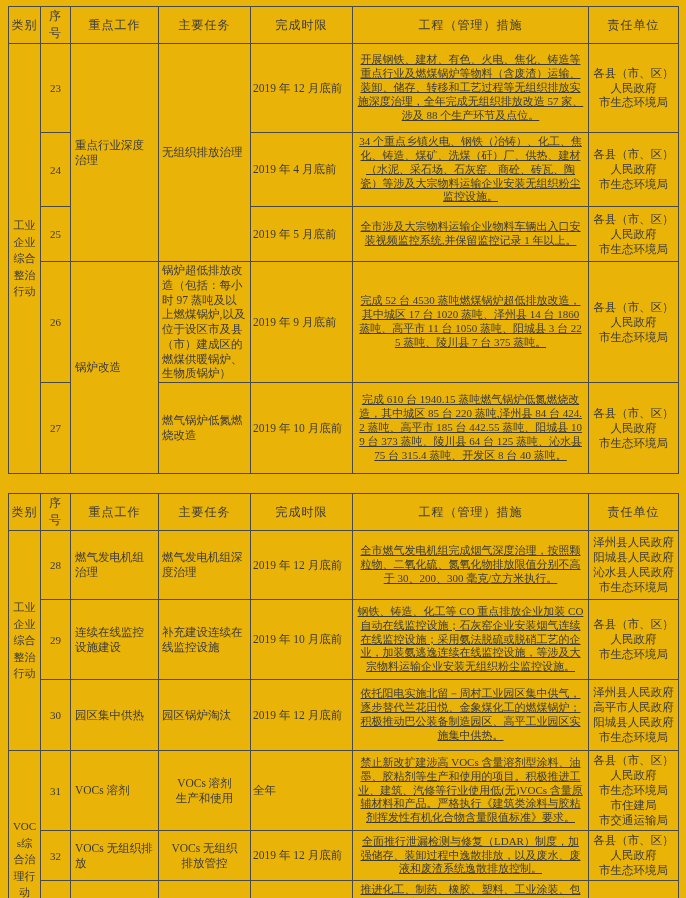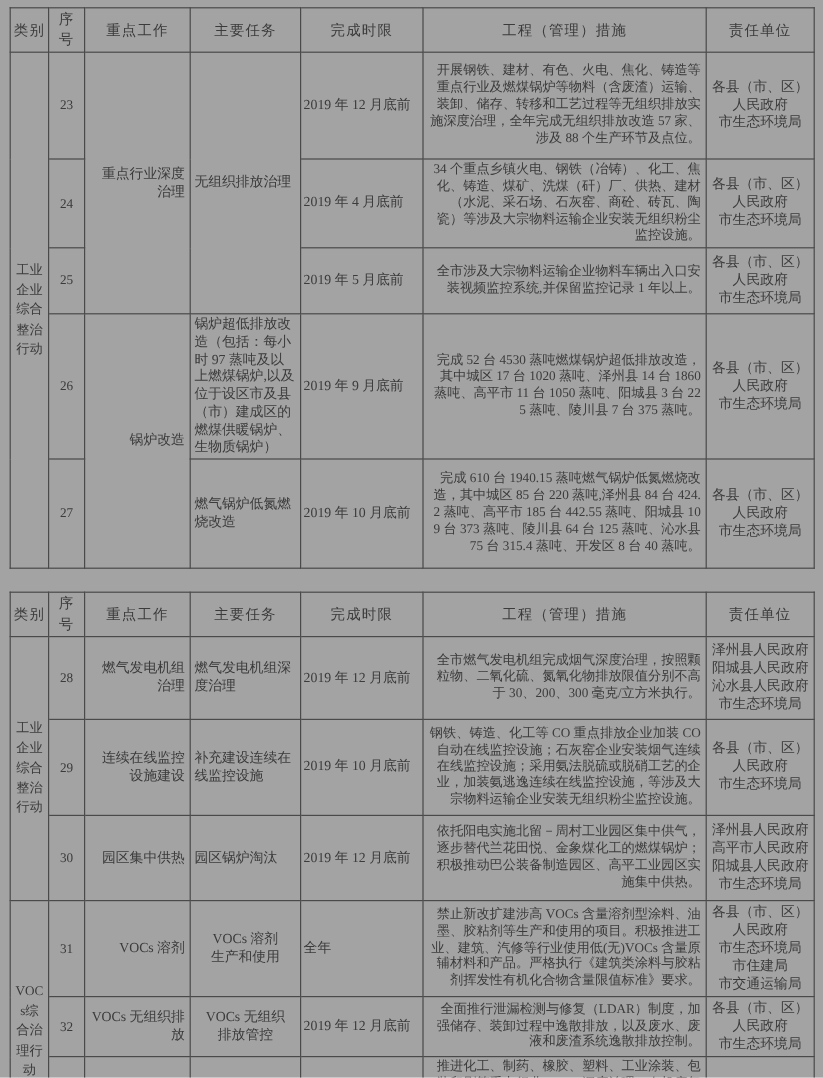--- a/index.html
+++ b/index.html
@@ -6,21 +6,21 @@
     margin: 0;
     background: #fdfdfc;
     font-family: "Liberation Serif", "DejaVu Serif", serif;
     color: #3b3b3b;
   }
   .page {
     width: 686px;
     height: 898px;
     box-sizing: border-box;
     padding: 6px 8px 0 8px;
-    background: #a3a3a3;
+    background: #eab308;
   }
   table {
     border-collapse: collapse;
     table-layout: fixed;
     width: 670px;
   }
   col.c-cat      { width: 32px; }
   col.c-no       { width: 30px; }
   col.c-work     { width: 88px; }
   col.c-task     { width: 92px; }
@@ -43,30 +43,31 @@
   }
   td { font-size: 11.5px; line-height: 1.28; }
   .cat {
     text-align: center;
     font-size: 11px;
     line-height: 1.5;
     padding: 1px 3px;
     word-break: break-all;
   }
   .num      { text-align: center; font-size: 11px; }
-  .work     { text-align: right; word-break: break-all; padding: 1px 4px; }
+  .work     { text-align: left; word-break: break-all; padding: 1px 4px; }
   .task     { text-align: left; word-break: break-all; padding: 1px 3px; }
   .task-long{ text-align: left; }
   .deadline { text-align: left; white-space: nowrap; font-size: 11.5px; }
   .measure  {
-    text-align: right;
+    text-align: center;
     font-size: 11px;
     line-height: 1.26;
     padding: 2px 4px;
     word-break: break-all;
+    text-decoration: underline;
   }
   .unit {
     text-align: center;
     white-space: pre-line;
     font-size: 11.5px;
     line-height: 1.3;
     padding: 1px 2px;
   }
   .gap { height: 19px; }
 

